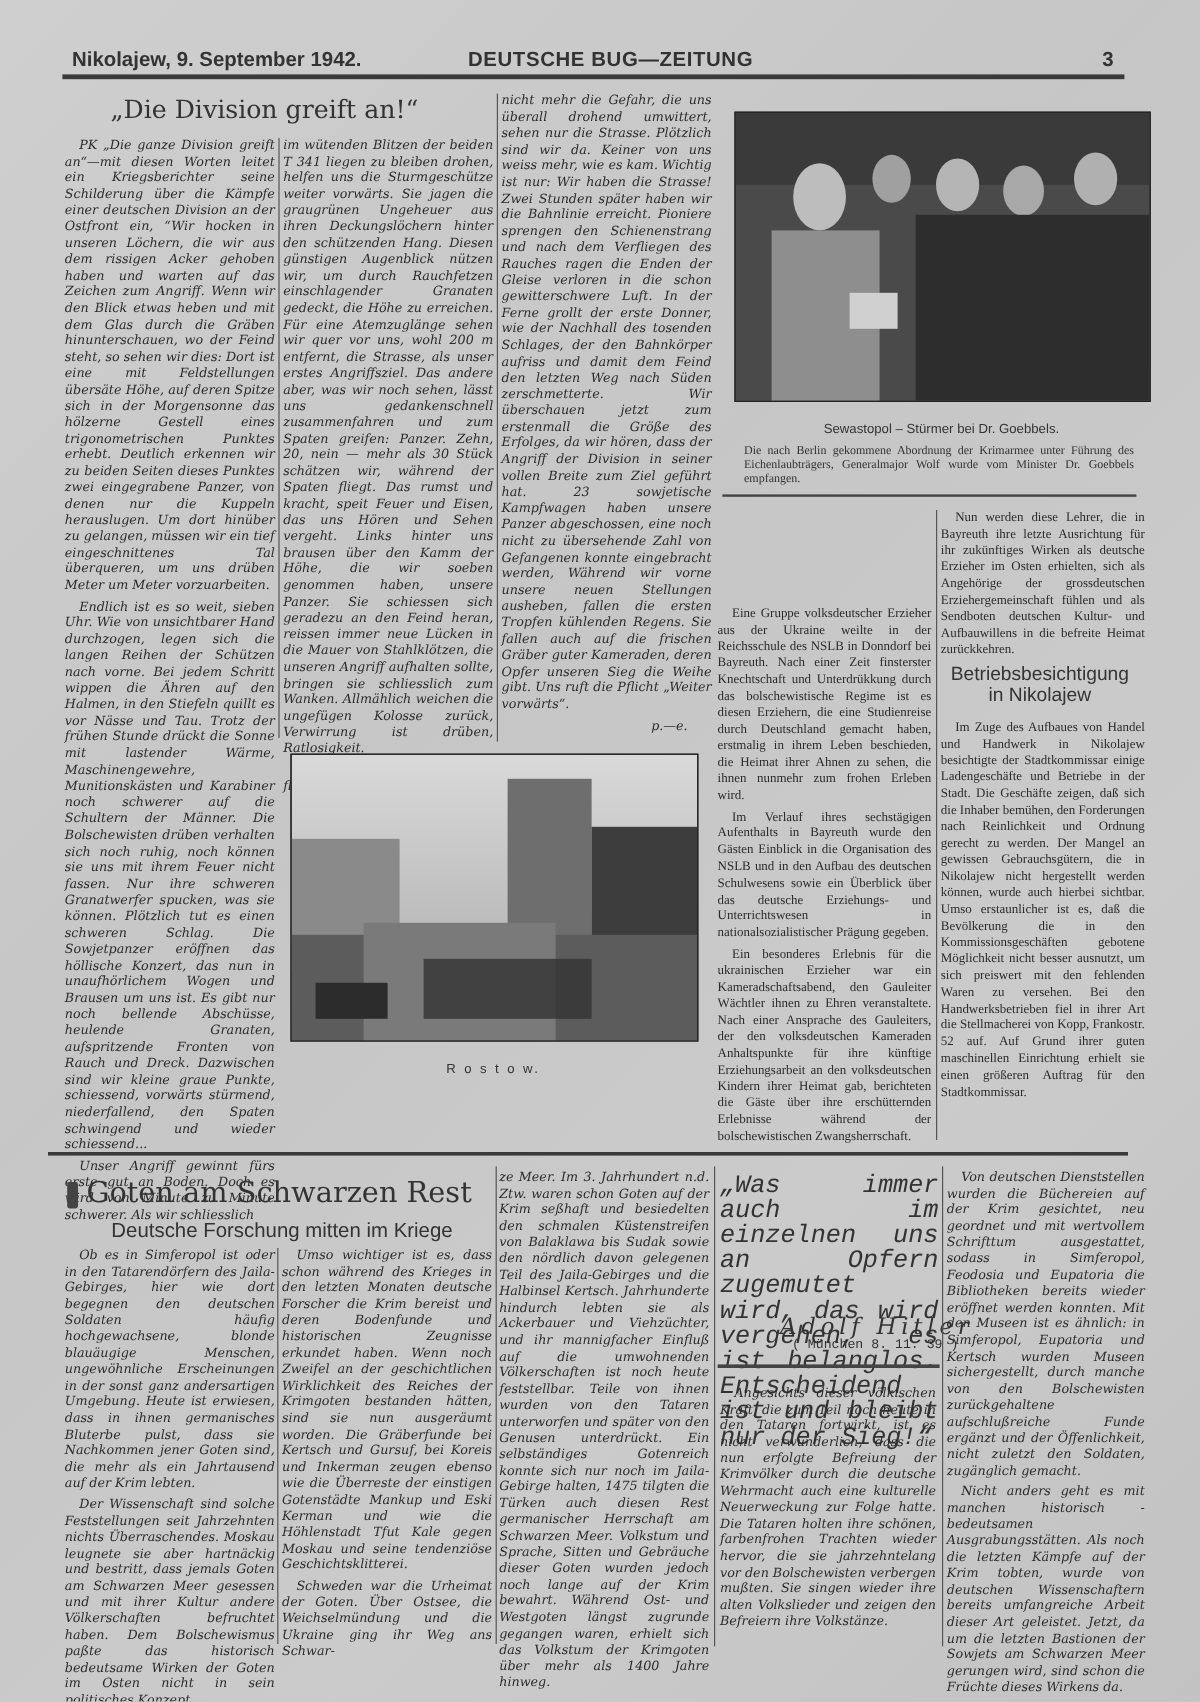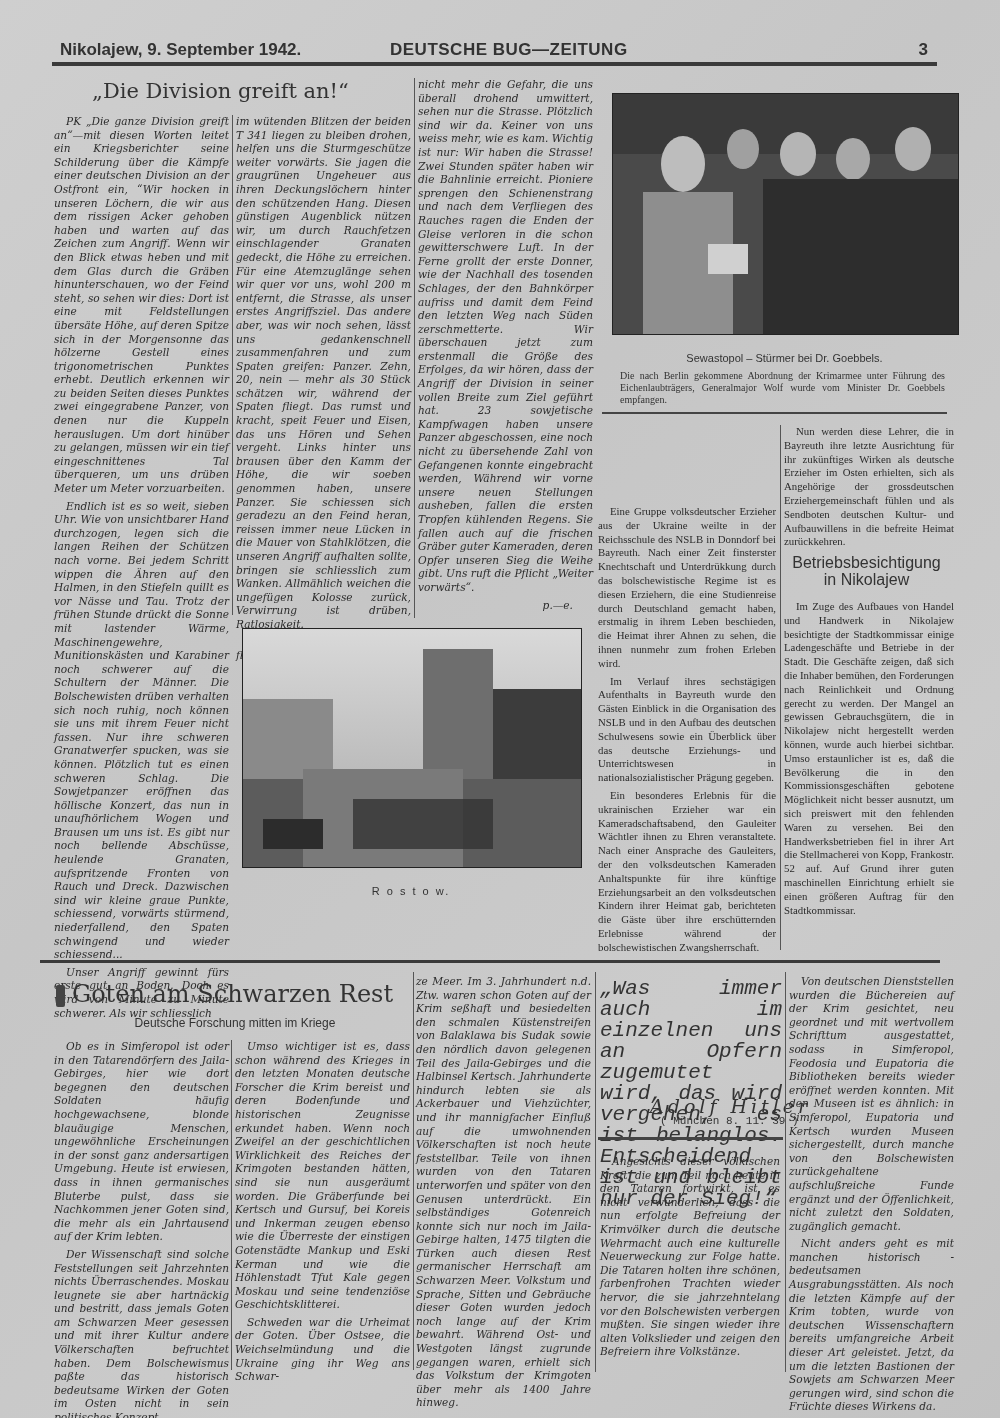--- a/index.html
+++ b/index.html
@@ -112,21 +112,21 @@
 
   <div class="sans-head" style="left:784px; top:555px; width:165px; font-size:16px;">Betriebsbesichtigung in Nikolajew</div>
   <div class="col roman" style="left:784px; top:600px; width:170px;">
     <p>Im Zuge des Aufbaues von Handel und Handwerk in Nikolajew besichtigte der Stadtkommissar einige Ladengeschäfte und Betriebe in der Stadt. Die Geschäfte zeigen, daß sich die Inhaber bemühen, den Forderungen nach Reinlichkeit und Ordnung gerecht zu werden. Der Mangel an gewissen Gebrauchsgütern, die in Nikolajew nicht hergestellt werden können, wurde auch hierbei sichtbar. Umso erstaunlicher ist es, daß die Bevölkerung die in den Kommissionsgeschäften gebotene Möglichkeit nicht besser ausnutzt, um sich preiswert mit den fehlenden Waren zu versehen. Bei den Handwerksbetrieben fiel in ihrer Art die Stellmacherei von Kopp, Frankostr. 52 auf. Auf Grund ihrer guten maschinellen Einrichtung erhielt sie einen größeren Auftrag für den Stadtkommissar.</p>
   </div>
 
   <div class="rule-mid"></div>
 
   <div style="position:absolute; left:56px; top:985px; width:9px; height:22px; background:#444; border-radius:2px;"></div>
   <h1 class="headline" style="left:72px; top:980px; font-size:24px;">Goten am Schwarzen Rest</h1>
-  <div class="caption-title" style="left:50px; top:1016px; width:370px; font-size:12px;">Deutsche Forschung mitten im Kriege</div>
+  <div class="caption-title" style="left:50px; top:1016px; width:370px; font-size:17px;">Deutsche Forschung mitten im Kriege</div>
 
   <div class="col" style="left:54px; top:1040px; width:175px;">
     <p>Ob es in Simferopol ist oder in den Tatarendörfern des Jaila-Gebirges, hier wie dort begegnen den deutschen Soldaten häufig hochgewachsene, blonde blauäugige Menschen, ungewöhnliche Erscheinungen in der sonst ganz andersartigen Umgebung. Heute ist erwiesen, dass in ihnen germanisches Bluterbe pulst, dass sie Nachkommen jener Goten sind, die mehr als ein Jahrtausend auf der Krim lebten.</p>
     <p>Der Wissenschaft sind solche Feststellungen seit Jahrzehnten nichts Überraschendes. Moskau leugnete sie aber hartnäckig und bestritt, dass jemals Goten am Schwarzen Meer gesessen und mit ihrer Kultur andere Völkerschaften befruchtet haben. Dem Bolschewismus paßte das historisch bedeutsame Wirken der Goten im Osten nicht in sein politisches Konzept.</p>
   </div>
   <div class="vrule" style="left:231px; top:1040px; height:330px;"></div>
   <div class="col" style="left:235px; top:1040px; width:175px;">
     <p>Umso wichtiger ist es, dass schon während des Krieges in den letzten Monaten deutsche Forscher die Krim bereist und deren Bodenfunde und historischen Zeugnisse erkundet haben. Wenn noch Zweifel an der geschichtlichen Wirklichkeit des Reiches der Krimgoten bestanden hätten, sind sie nun ausgeräumt worden. Die Gräberfunde bei Kertsch und Gursuf, bei Koreis und Inkerman zeugen ebenso wie die Überreste der einstigen Gotenstädte Mankup und Eski Kerman und wie die Höhlenstadt Tfut Kale gegen Moskau und seine tendenziöse Geschichtsklitterei.</p>
     <p>Schweden war die Urheimat der Goten. Über Ostsee, die Weichselmündung und die Ukraine ging ihr Weg ans Schwar-</p>
   </div>

